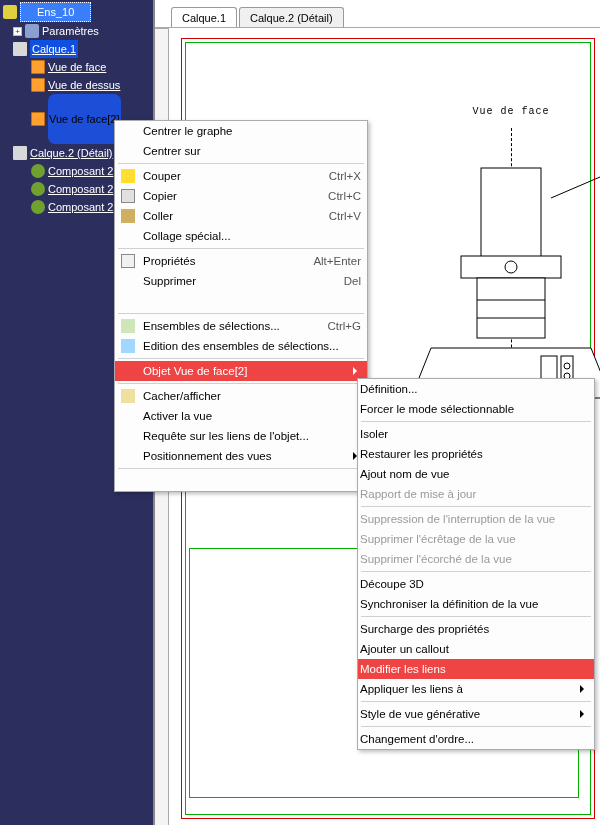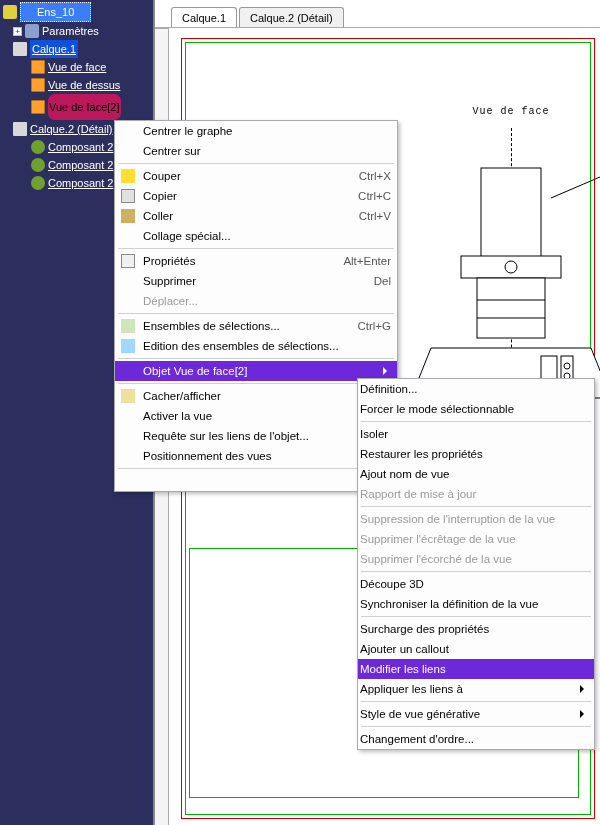--- a/index.html
+++ b/index.html
@@ -40,21 +40,21 @@
   .gear { background:#e0d040; border-radius:2px;}
   .param { background:#8ca0d0; border-radius:2px;}
   .layer { background:#d8d8d8; border-radius:1px;}
   .view  { background:#ffa030; border-radius:1px; border:1px solid #c07010;}
   .comp  { background:#70a030; border-radius:50%;}
   .plus  { width:9px;height:9px;border:1px solid #bbb;background:#fff;color:#333;font-size:8px;line-height:8px;text-align:center;flex:none;}
   .in1 { margin-left:10px; }
   .in2 { margin-left:28px; }
   .sel-root { background:#3a7ef9; color:#fff; padding:0 16px; border:1px dotted #fff; }
   .sel-blue { background:#1050e0; color:#fff; padding:0 2px; text-decoration: underline;}
-  .sel-orange { background:#be185d; color:#000; padding:4px 1px;border-radius:7px; }
+  .sel-orange { background:#1d4ed8; color:#000; padding:16px 1px;border-radius:7px; }
   .und { text-decoration: underline; }
 
   
   .drawing {
     position: absolute;
     top: 0; left: 153px;
     width: 447px; height: 825px;
     background:#fff;
     border-left: 2px solid #888;
   }
@@ -79,31 +79,31 @@
 
   
   .menu {
     position:absolute;
     background:#fdfdfd;
     border:1px solid #aaaab0;
     box-shadow:2px 2px 4px rgba(0,0,0,.25);
     font-size:11.5px;
     color:#000;
   }
-  .menu1 { left:114px; top:120px; width:284px; }
+  .menu1 { left:114px; top:120px; width:254px; }
   .menu2 { left:357px; top:378px; width:238px; }
 
   .menu .sep { height:1px; background:#d0d0d4; margin:2px 3px; }
   .menu .it {
     display:flex; align-items:center;
     padding:2px 6px 2px 2px;
     height:20px;
     position:relative;
   }
-  .menu .it.hl { background:#6d28d9; color:#fff; }
+  .menu .it.hl { background:#ef4444; color:#fff; }
   .menu .it.dis { color:#9a9a9a; }
   .menu .mi { width:22px; height:18px; display:flex;align-items:center;justify-content:center; flex:none; margin-right:4px;}
   .menu .lbl { flex:1; white-space:nowrap; overflow:hidden; text-overflow:ellipsis; }
   .menu .sc  { color:#555; padding-left:8px;}
   .menu .arrow::after{
     content:""; position:absolute; right:6px; top:6px;
     border:4px solid transparent; border-left-color:#000;
   }
   .menu .it.hl.arrow::after{ border-left-color:#fff; }
 
@@ -238,21 +238,20 @@
       <span class="lbl">Propriétés</span>
       <span class="sc">Alt+Enter</span>
     </div>
   <div class="it">
       <span class="mi"></span>
       <span class="lbl">Supprimer</span>
       <span class="sc">Del</span>
     </div>
   <div class="it dis">
       <span class="mi"></span>
-      <span class="lbl">Déplacer...</span>
     </div>
   <div class="sep"></div>
   <div class="it">
       <span class="mi">
         <span class="ic-selset"></span>
       </span>
       <span class="lbl">Ensembles de sélections...</span>
       <span class="sc">Ctrl+G</span>
     </div>
   <div class="it">

